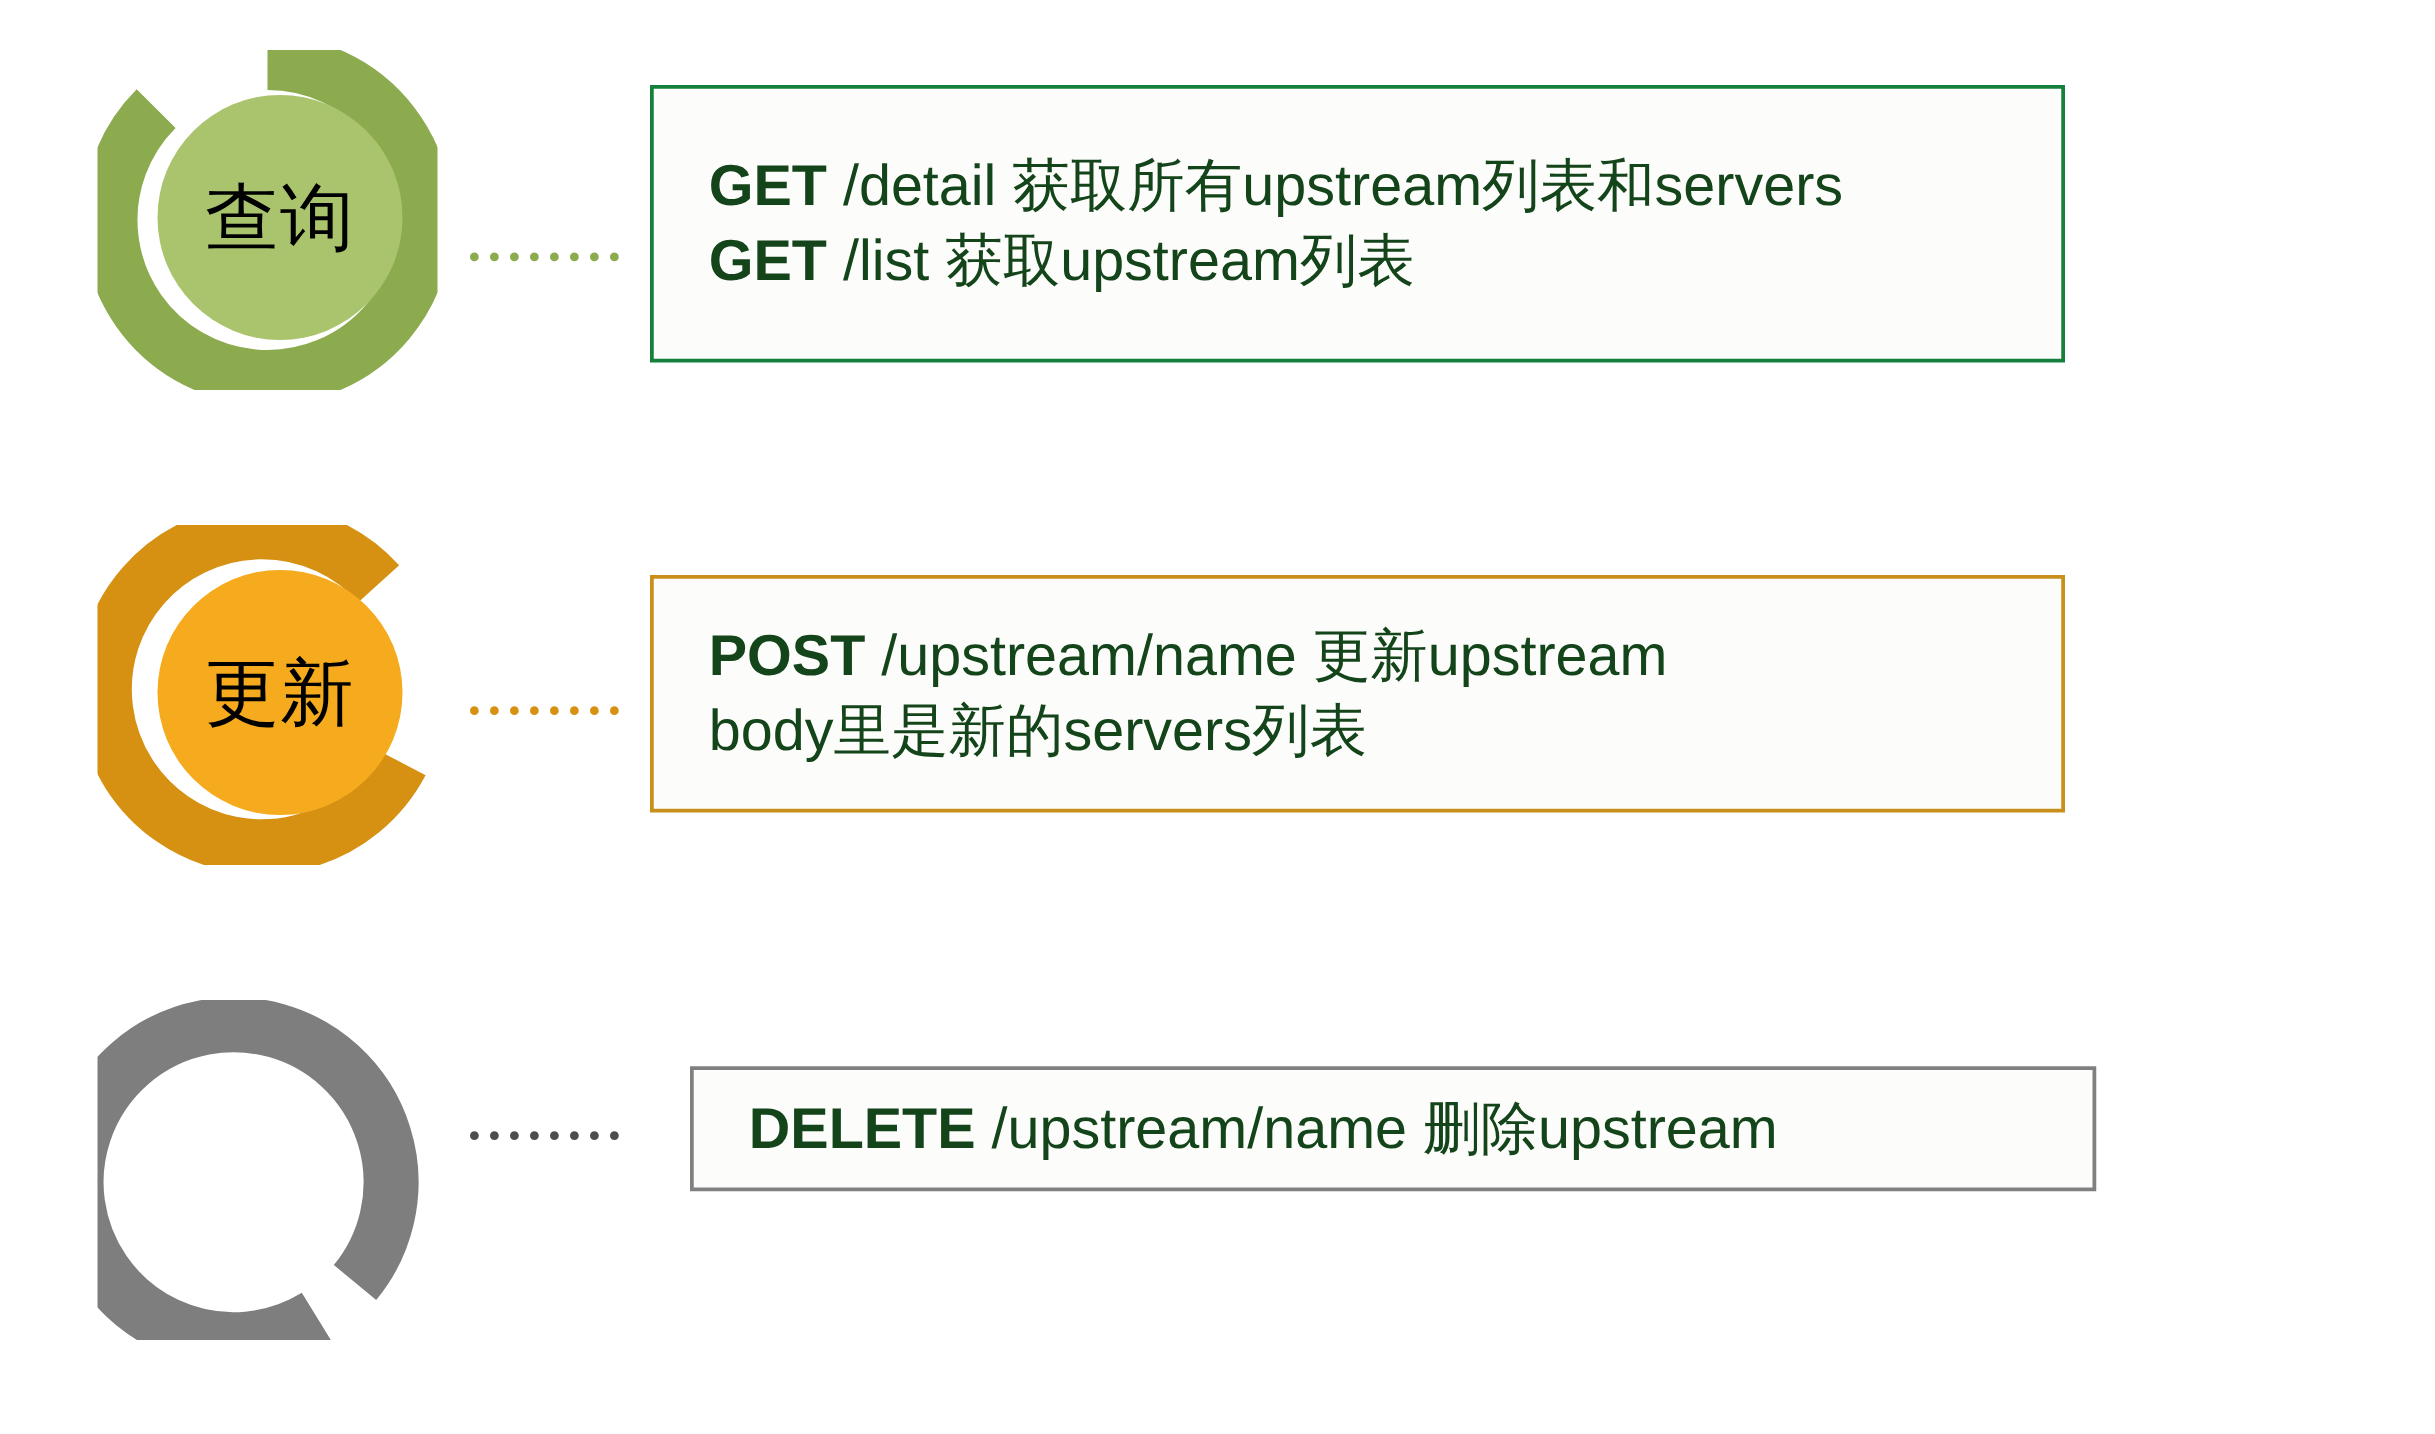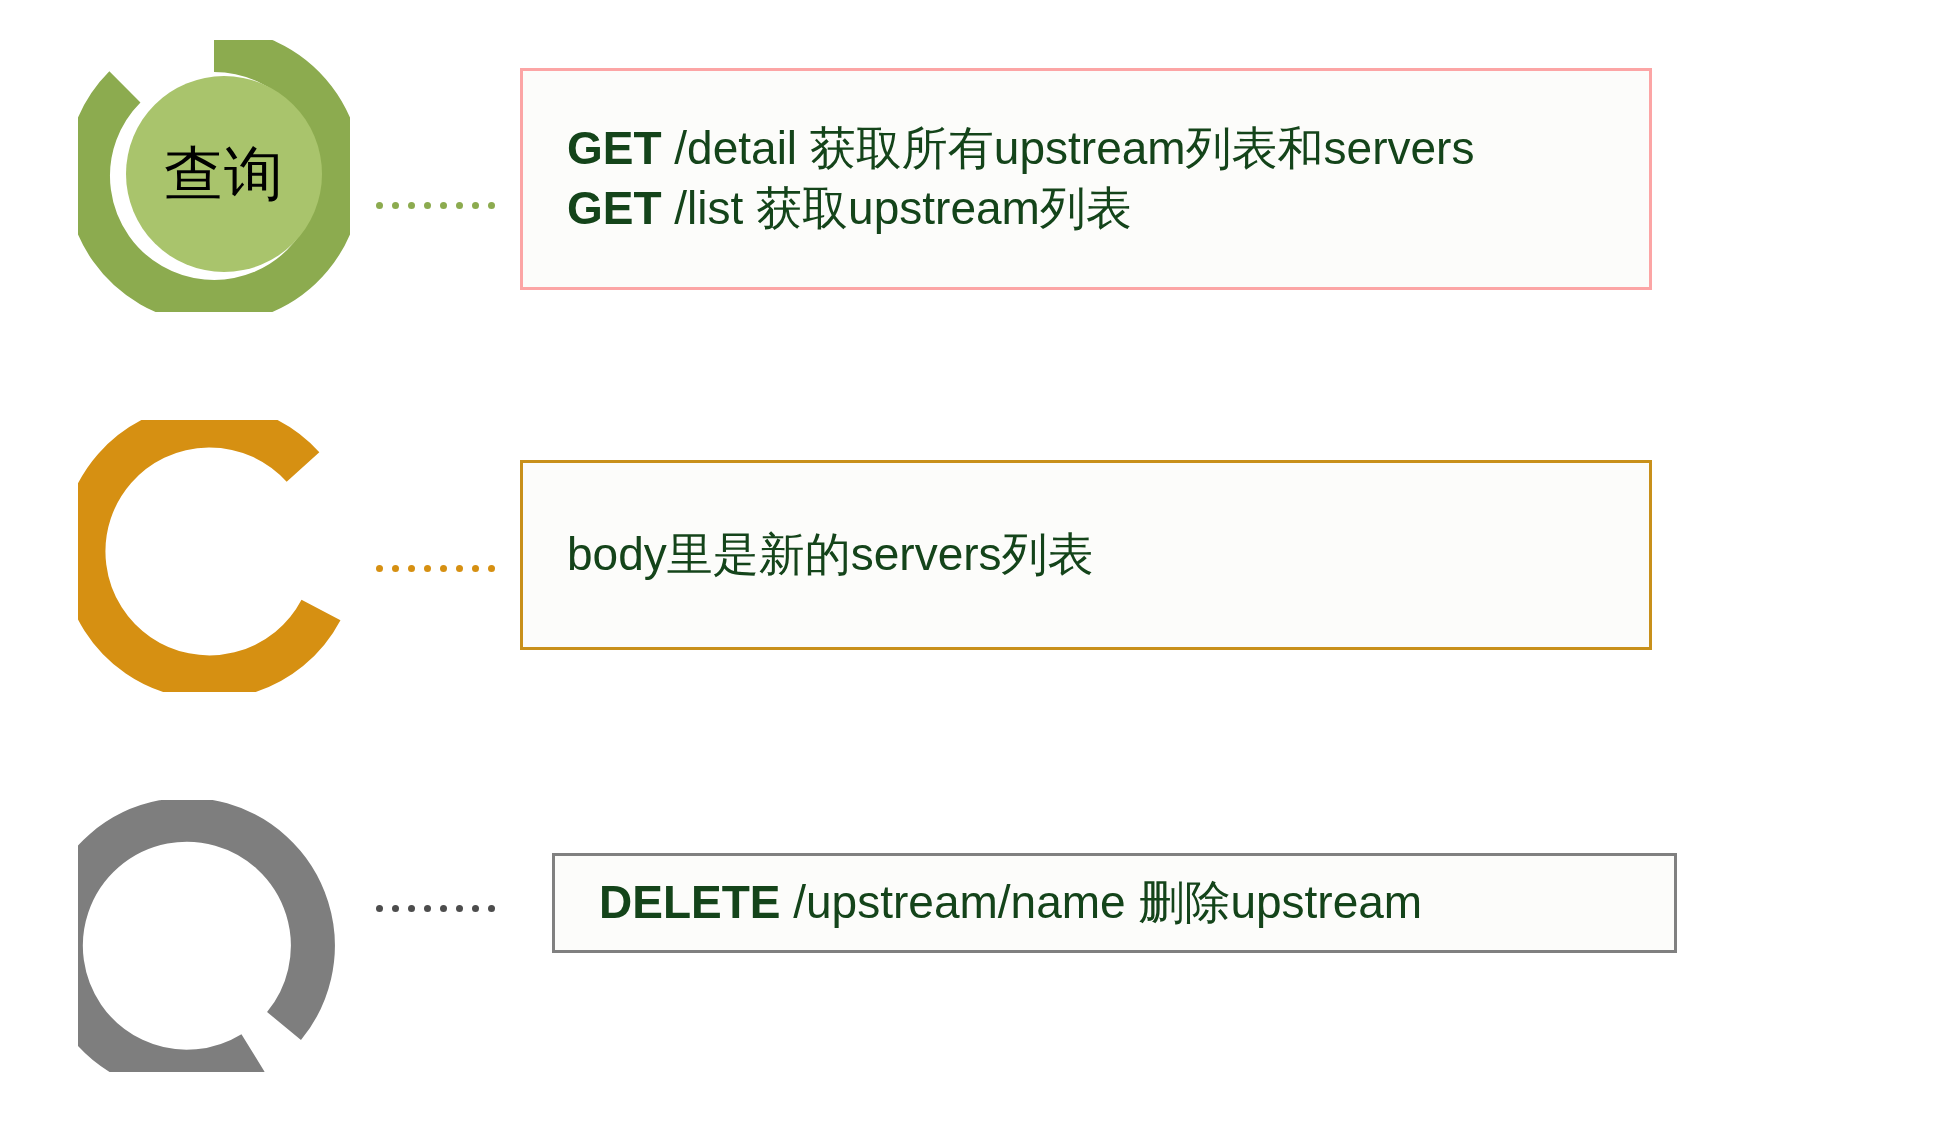--- a/index.html
+++ b/index.html
@@ -102,21 +102,21 @@
   .callout .verb {
     font-weight: 700;
   }
 
   
   #callout-query {
     left: 520px;
     top: 28px;
     width: 1132px;
     height: 222px;
-    border: 3px solid #fca5a5;
+    border: 3px solid #15803d;
   }
   #callout-update {
     left: 520px;
     top: 40px;
     width: 1132px;
     height: 190px;
     border: 3px solid #C8901A;
   }
   #callout-delete {
     left: 552px;
@@ -170,34 +170,40 @@
   </div>
 
   <div class="row" id="row-update">
 
     <div class="badge">
       <svg class="arc-svg" viewBox="0 0 272 272">
 
         <path d="M 225 47
                  A 126 126 0 1 0 243 190" fill="none" stroke="#D69012" stroke-width="44" stroke-linecap="butt"></path>
       </svg>
+      <div class="disc" style="background:#F5AB1D">
+        <span class="disc-label">更新</span>
+      </div>
     </div>
 
     <div class="connector" id="connector-update">
       <span class="dot" style="background:#D69012"></span>
       <span class="dot" style="background:#D69012"></span>
       <span class="dot" style="background:#D69012"></span>
       <span class="dot" style="background:#D69012"></span>
       <span class="dot" style="background:#D69012"></span>
       <span class="dot" style="background:#D69012"></span>
       <span class="dot" style="background:#D69012"></span>
       <span class="dot" style="background:#D69012"></span>
     </div>
 
     <div class="callout" id="callout-update">
+      <div class="line">
+        <span class="verb">POST</span><span> /upstream/name 更新upstream</span>
+      </div>
       <div class="line">
         <span>body里是新的servers列表</span>
       </div>
     </div>
   </div>
 
   <div class="row" id="row-delete">
 
     <div class="badge">
       <svg class="arc-svg" viewBox="0 0 272 272">

